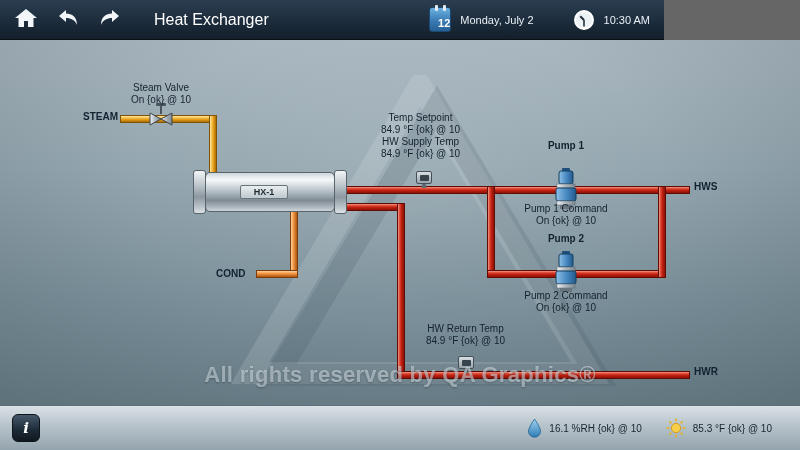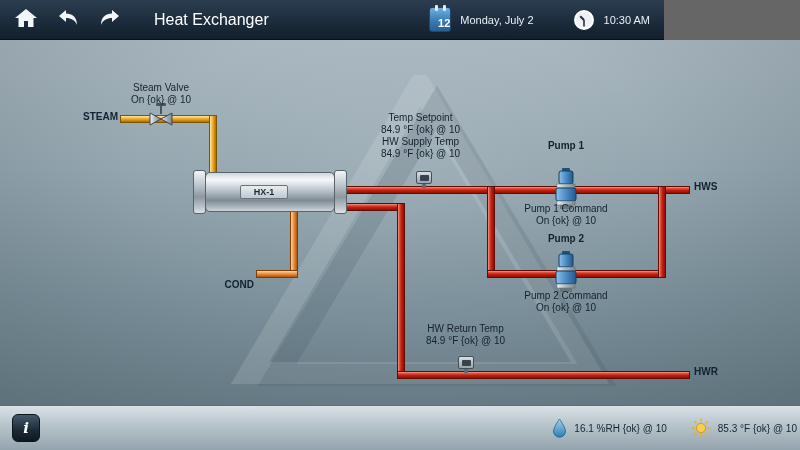--- a/index.html
+++ b/index.html
@@ -60,21 +60,21 @@
   .lbl-b{font-weight:bold}
   .port{position:absolute;z-index:4;font-size:10px;font-weight:bold;color:#122230}
 
   
   .footer{position:absolute;top:405px;left:0;width:800px;height:45px;z-index:10;display:flex;align-items:center;
     background:linear-gradient(180deg,#dae1e6 0%,#b6c3ca 45%,#94a4ae 100%);border-top:1px solid #5f707b}
   .info-btn{width:28px;height:28px;margin-left:12px;border-radius:6px;cursor:pointer;
     background:linear-gradient(180deg,#46596b 0%,#1b2935 60%,#10181f 100%);border:1px solid #0c141a;
     display:flex;align-items:center;justify-content:center}
   .info-i{color:#fff;font-family:"DejaVu Serif",serif;font-style:italic;font-weight:bold;font-size:15px}
-  .fright{margin-left:auto;display:flex;align-items:center;gap:7px;margin-right:3px}
+  .fright{margin-left:auto;display:flex;align-items:center;gap:7px;margin-right:28px}
   .fval{font-size:10px;color:#18242f}
   .fgap{width:10px}
 </style>
 </head>
 <body>
 
 <svg width="0" height="0" style="position:absolute">
   <defs>
     <linearGradient id="gMotor" x1="0" y1="0" x2="1" y2="0">
       <stop offset="0" stop-color="#8fc0e8"></stop>
@@ -232,24 +232,25 @@
       <div>Pump 2 Command</div>
       <div>On {ok} @ 10</div>
     </div>
 
     <div class="lbl" style="left:413px;top:283px;width:105px">
       <div>HW Return Temp</div>
       <div>84.9 °F {ok} @ 10</div>
     </div>
 
     <div class="port" style="left:82px;top:71px;width:36px;text-align:right">STEAM</div>
-    <div class="port" style="left:216px;top:239px;width:38px;text-align:right">COND</div>
+    <div class="port" style="left:216px;top:228px;width:38px;">COND</div>
     <div class="port" style="left:694px;top:141px">HWS</div>
     <div class="port" style="left:694px;top:326px">HWR</div>
 
+    <div class="wm-text">All rights reserved by QA Graphics®</div>
   </div>
 
   <div class="footer">
     <button class="info-btn">
       <span class="info-i">i</span>
     </button>
     <div class="fright">
       <span style="display:flex">
         <svg width="15" height="20" viewBox="0 0 15 20">
           <path d="M7.5 1 C7.5 1 1.5 9.5 1.5 13.2 A6 6 0 0 0 13.5 13.2 C13.5 9.5 7.5 1 7.5 1 Z" fill="url(#gDrop)" stroke="#1d5e8e" stroke-width="0.8"></path>

